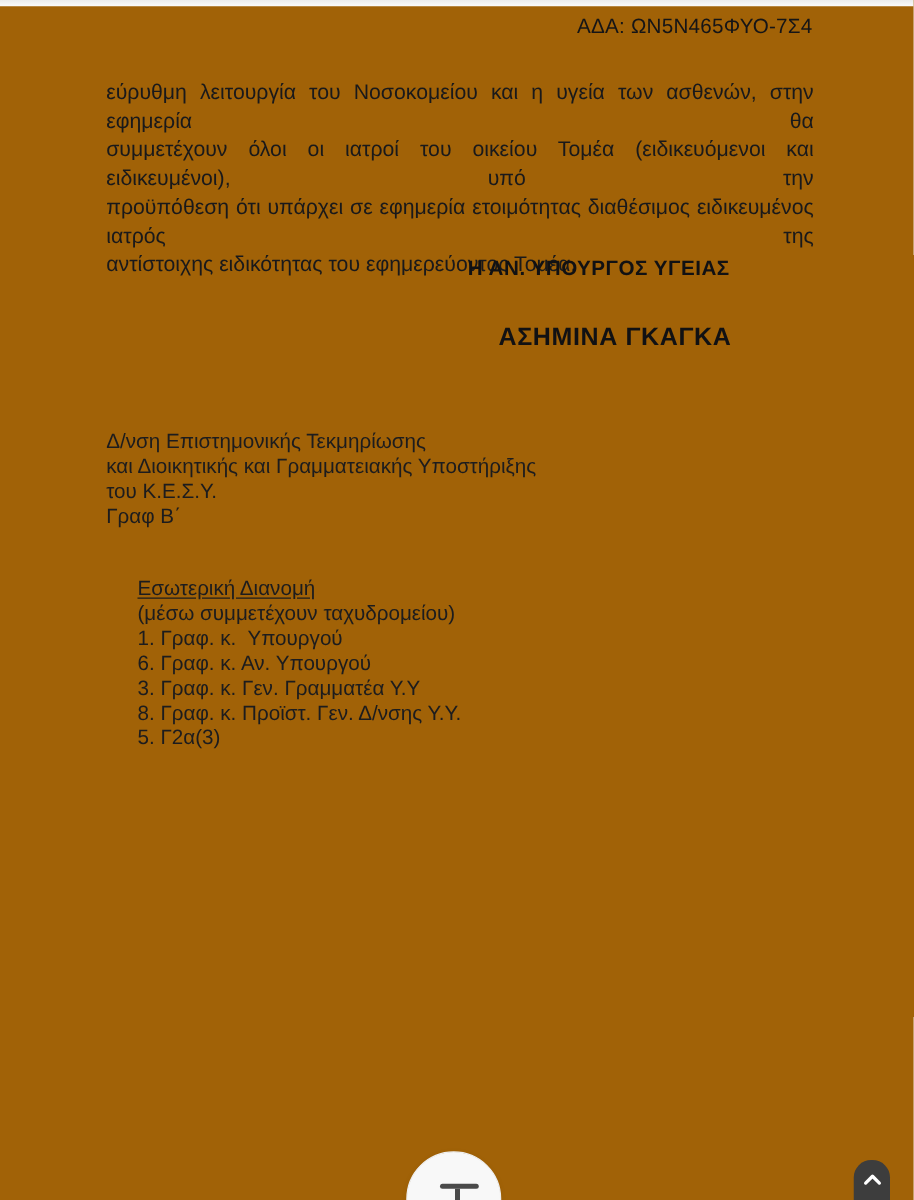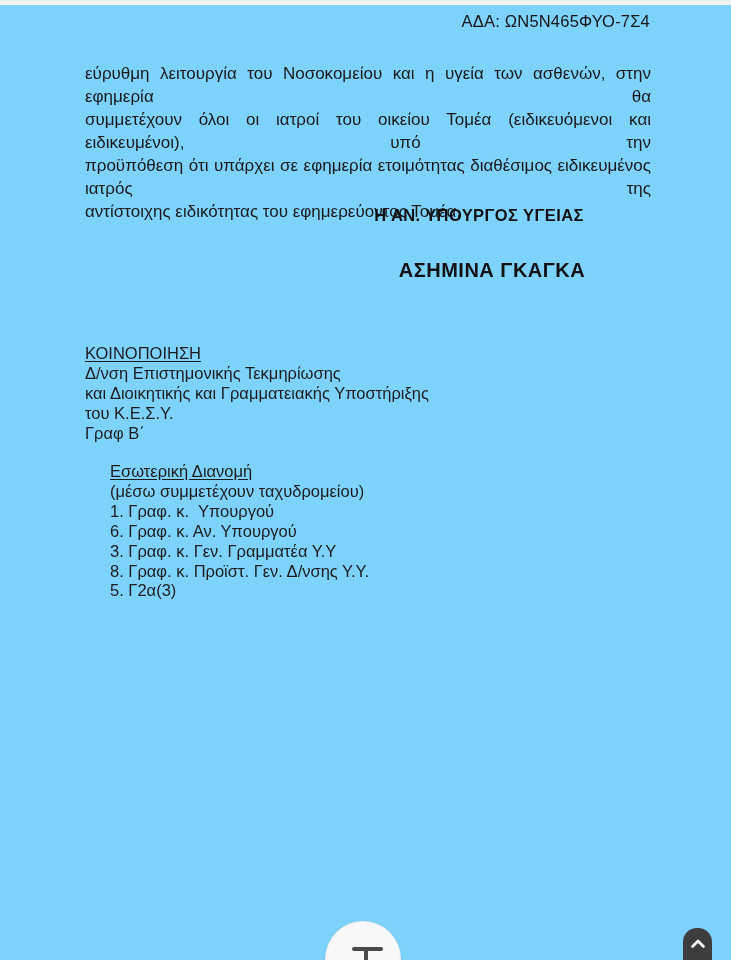--- a/index.html
+++ b/index.html
@@ -4,21 +4,21 @@
 <style>
   html, body {
     margin: 0;
     padding: 0;
     background: #ffffff;
   }
   .page {
     position: relative;
     width: 731px;
     height: 960px;
-    background: #7dd3fc;
+    background: #a16207;
     overflow: hidden;
     font-family: "Liberation Sans", sans-serif;
     color: #1c1c1e;
   }
   
   .top-edge {
     position: absolute;
     top: 0; left: 0; right: 0;
     height: 5px;
     background: linear-gradient(#ebebeb, #fbfbfb);
@@ -157,21 +157,20 @@
       <div class="para-line">εύρυθμη λειτουργία του Νοσοκομείου και η υγεία των ασθενών, στην εφημερία θα</div>
       <div class="para-line">συμμετέχουν όλοι  οι ιατροί του οικείου Τομέα (ειδικευόμενοι και ειδικευμένοι), υπό την</div>
       <div class="para-line">προϋπόθεση ότι υπάρχει σε εφημερία ετοιμότητας διαθέσιμος ειδικευμένος ιατρός της</div>
       <div class="para-line">αντίστοιχης  ειδικότητας του εφημερεύοντος Τομέα.</div>
     </div>
 
   <div class="sig-title">Η ΑΝ. ΥΠΟΥΡΓΟΣ ΥΓΕΙΑΣ</div>
   <div class="sig-name">ΑΣΗΜΙΝΑ ΓΚΑΓΚΑ</div>
 
   <div class="cc-block">
-    <div class="block-title">ΚΟΙΝΟΠΟΙΗΣΗ</div>
     <div>
         <div class="block-line">Δ/νση Επιστημονικής Τεκμηρίωσης</div>
         <div class="block-line">και Διοικητικής και Γραμματειακής Υποστήριξης</div>
         <div class="block-line">του Κ.Ε.Σ.Υ.</div>
         <div class="block-line">Γραφ Β΄</div>
       </div>
   </div>
 
   <div class="internal-block">
     <div class="block-title">Εσωτερική Διανομή</div>

